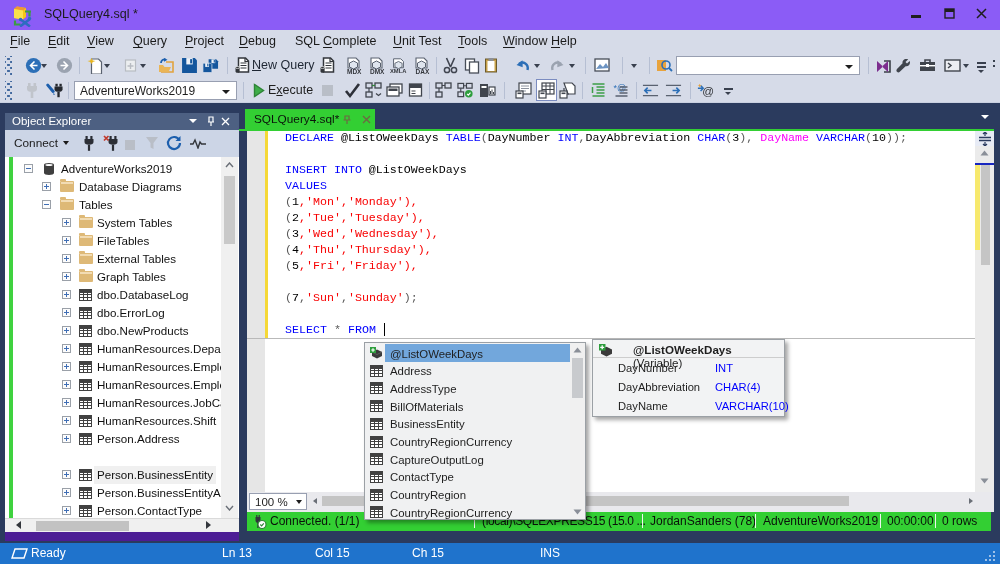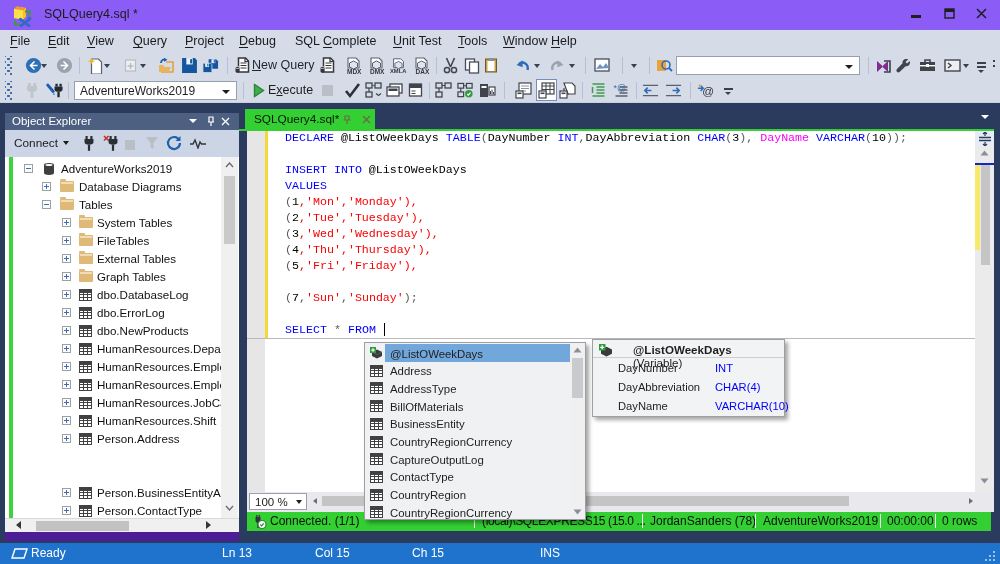--- a/index.html
+++ b/index.html
@@ -477,20 +477,26 @@
         <div class="trow" style="left:0;top:255px;width:221px;overflow:hidden">
             <span class="exp plus" style="left:57px"></span>
             <span class="tbl" style="left:74px"></span>
             <span class="abs" style="left:92px">HumanResources.Shift</span>
           </div>
         <div class="trow" style="left:0;top:273px;width:221px;overflow:hidden">
             <span class="exp plus" style="left:57px"></span>
             <span class="tbl" style="left:74px"></span>
             <span class="abs" style="left:92px">Person.Address</span>
           </div>
+        <div class="trow" style="left:0;top:309px;width:221px;overflow:hidden">
+            <span class="abs" style="left:89px;top:0;width:122px;height:18px;background:#f0f0f0"></span>
+            <span class="exp plus" style="left:57px"></span>
+            <span class="tbl" style="left:74px"></span>
+            <span class="abs" style="left:92px">Person.BusinessEntity</span>
+          </div>
         <div class="trow" style="left:0;top:327px;width:221px;overflow:hidden">
             <span class="exp plus" style="left:57px"></span>
             <span class="tbl" style="left:74px"></span>
             <span class="abs" style="left:92px">Person.BusinessEntityAddress</span>
           </div>
         <div class="trow" style="left:0;top:345px;width:221px;overflow:hidden">
             <span class="exp plus" style="left:57px"></span>
             <span class="tbl" style="left:74px"></span>
             <span class="abs" style="left:92px">Person.ContactType</span>
           </div>

